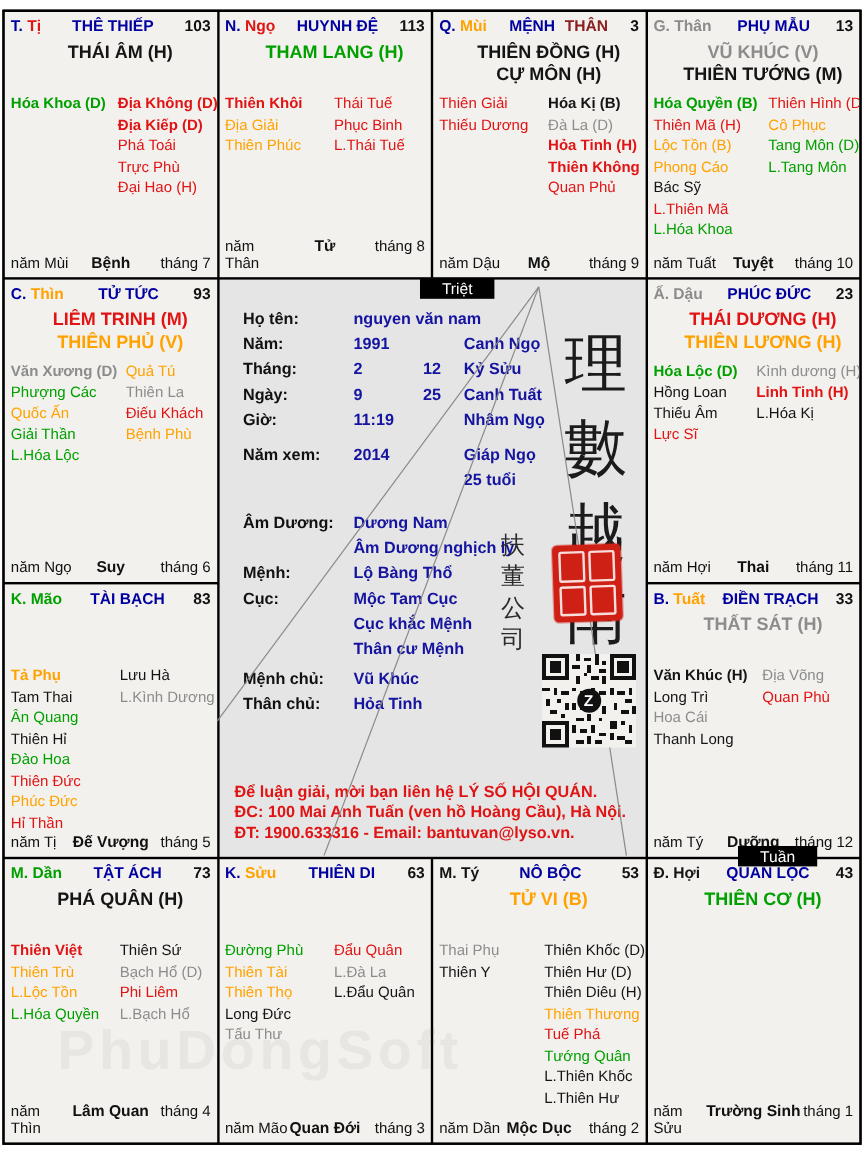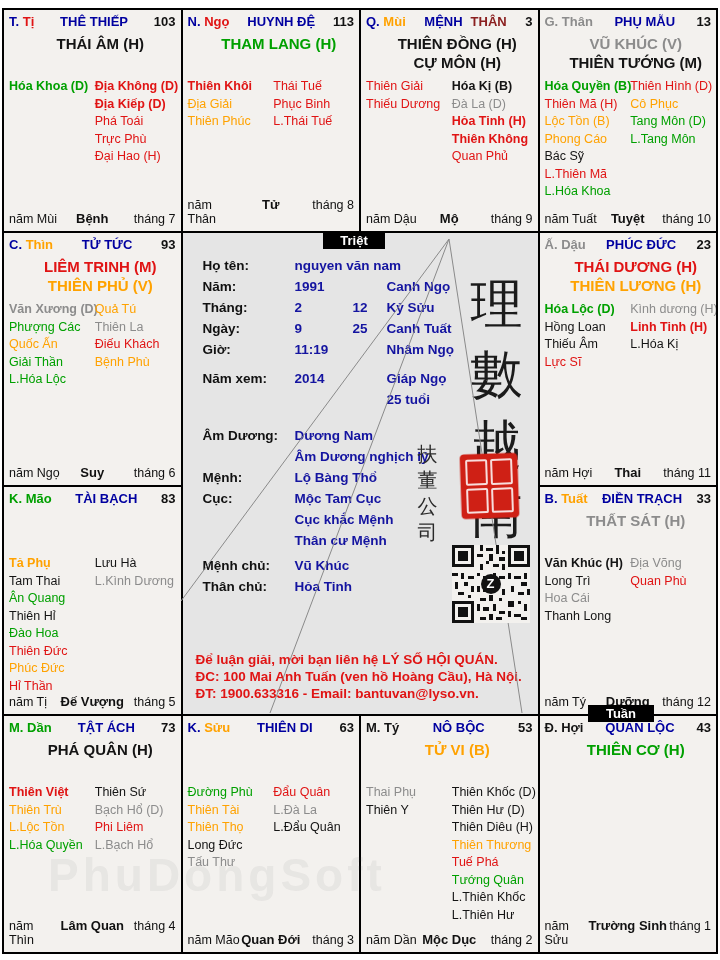--- a/index.html
+++ b/index.html
@@ -17,37 +17,37 @@
   .c-navy{color:#0000a0}.c-red{color:#e01414}.c-green{color:#00a000}.c-orange{color:#ffa200}
   .c-gray{color:#8c8c8c}.c-black{color:#141414}
   .b{font-weight:bold}
   .chead{display:flex;align-items:center;padding:4px 5px 0 5px;font-size:13px;font-weight:bold;white-space:nowrap;}
   .chead .sb{flex:0 0 auto}
   .chead .pname{flex:1 1 auto;text-align:center;color:#0000a0;letter-spacing:0px;}
   .chead .pextra{color:#8b2020;margin-left:8px;}
   .chead .pnum{flex:0 0 auto;color:#111;}
   .mstars{min-height:44px;padding-top:5px;text-align:center;margin-left:16px;}
   .mstar{font-size:15px;font-weight:bold;line-height:19px;white-space:nowrap;}
-  .cols{display:flex;padding:0 0 0 5px;}
+  .cols{display:flex;padding:0 0 0 5px;gap:10px;}
   .lcol{width:50%;}
   .rcol{width:50%;}
   .star{font-size:12.5px;line-height:17.5px;white-space:nowrap;}
   .cfoot{position:absolute;left:5px;right:5px;bottom:5px;display:flex;align-items:baseline;font-size:12.5px;color:#111;}
   .cfoot .fy{flex:1;text-align:left;}
   .cfoot .fp{flex:1;text-align:center;font-weight:bold;font-size:13px;white-space:nowrap;}
   .cfoot .fm{flex:1;text-align:right;}
   
   .infoblock{position:absolute;display:grid;grid-template-columns:92px 58px 34px auto;font-size:13.5px;font-weight:bold;}
   .infoblock div{line-height:21px;white-space:nowrap;}
   .ib2{grid-template-columns:92px auto;}
   .lbl{color:#111;}
   .val{color:#1414a0;}
   .gaprow{height:8px;grid-column:1/-1;}
   .contact{position:absolute;left:13px;top:418px;width:340px;font-size:13.5px;font-weight:bold;color:#e01414;line-height:17px;white-space:nowrap;}
-  .badge{position:absolute;background:#000;color:#fff;font-size:13px;font-weight:bold;text-align:center;padding:1px 0;z-index:30;}
+  .badge{position:absolute;background:#000;color:#fff;font-size:13px;font-weight:normal;text-align:center;padding:1px 0;z-index:30;margin-left:27px;}
   #badge-triet{left:323px;top:232px;width:62px;}
   #badge-tuan{left:588px;top:705px;width:66px;}
   .calli{position:absolute;left:282px;top:36px;width:64px;text-align:center;
          font-family:"DejaVu Serif",serif;font-size:52px;line-height:70px;color:#1b1b1b;}
   .calli-side{position:absolute;left:232px;top:208px;width:26px;text-align:center;
          font-family:"DejaVu Serif",serif;font-size:20px;line-height:26px;color:#2a2a2a;}
   .seal{position:absolute;left:278px;top:221px;width:57px;height:64px;background:#cf2015;
         transform:rotate(-2deg);border-radius:4px;box-shadow:0 0 0 1px rgba(207,32,21,.35);z-index:5;
         display:grid;grid-template-columns:1fr 1fr;grid-template-rows:1fr 1fr;gap:3px;padding:5px;box-sizing:border-box;}
   .seal span{border:2px solid rgba(255,255,255,.85);border-radius:2px;}

